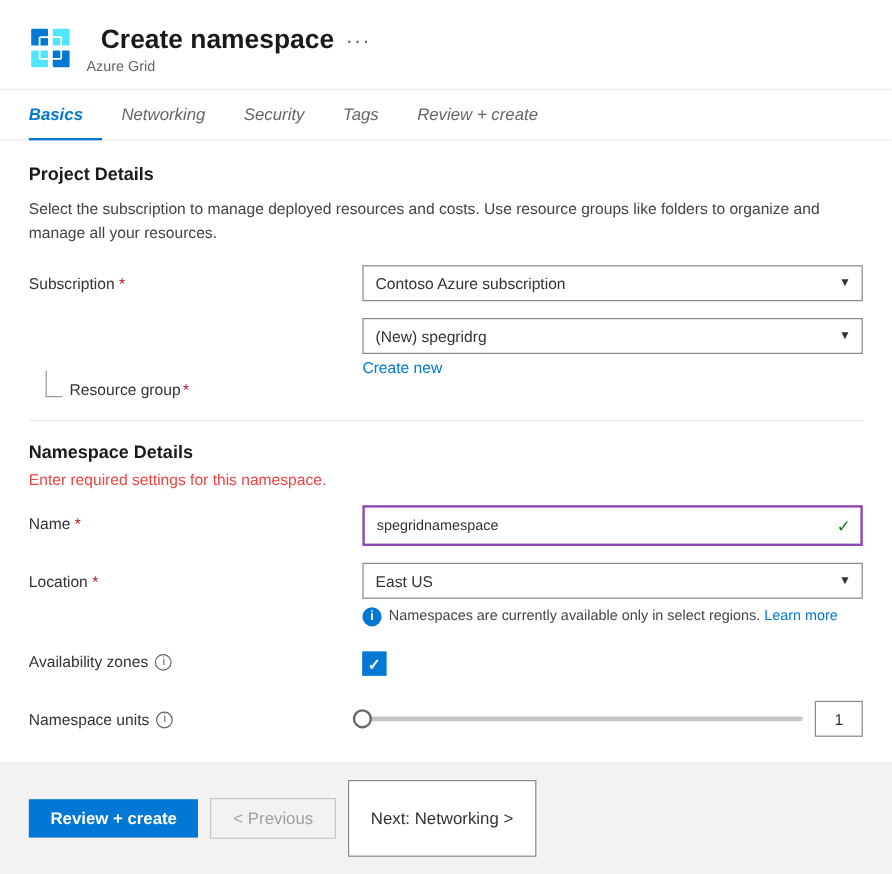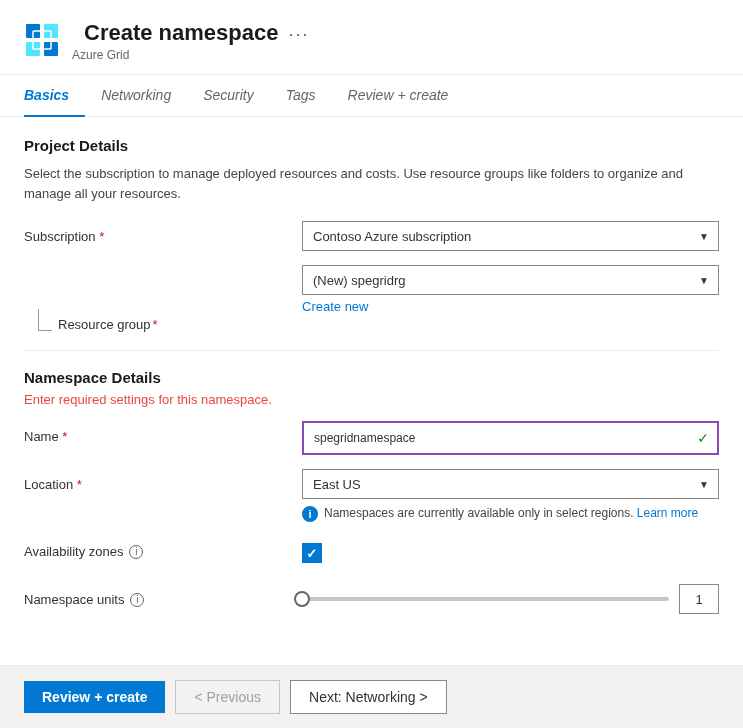--- a/index.html
+++ b/index.html
@@ -312,21 +312,21 @@
       border: none;
       padding: 8px 18px;
       font-size: 14px;
       cursor: pointer;
       font-weight: 600;
     }
     .btn-secondary {
       background: #fff;
       color: #333;
       border: 1px solid #8a8886;
-      padding: 8px 18px;
+      padding: 23px 18px;
       font-size: 14px;
       cursor: pointer;
     }
     .btn-disabled {
       background: #f3f2f1;
       color: #a19f9d;
       border: 1px solid #c8c6c4;
       padding: 8px 18px;
       font-size: 14px;
       cursor: not-allowed;

